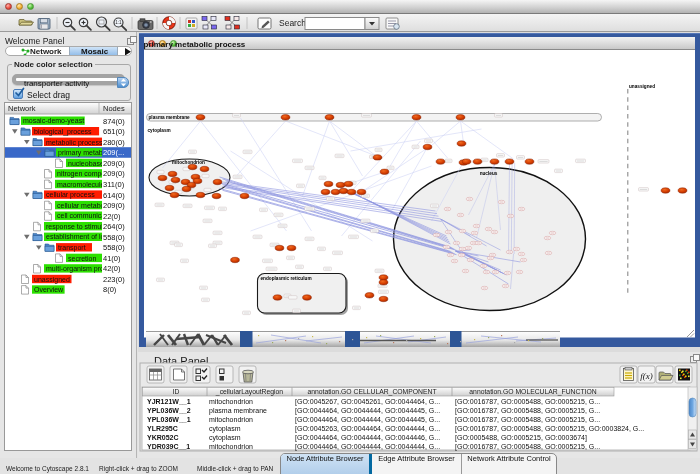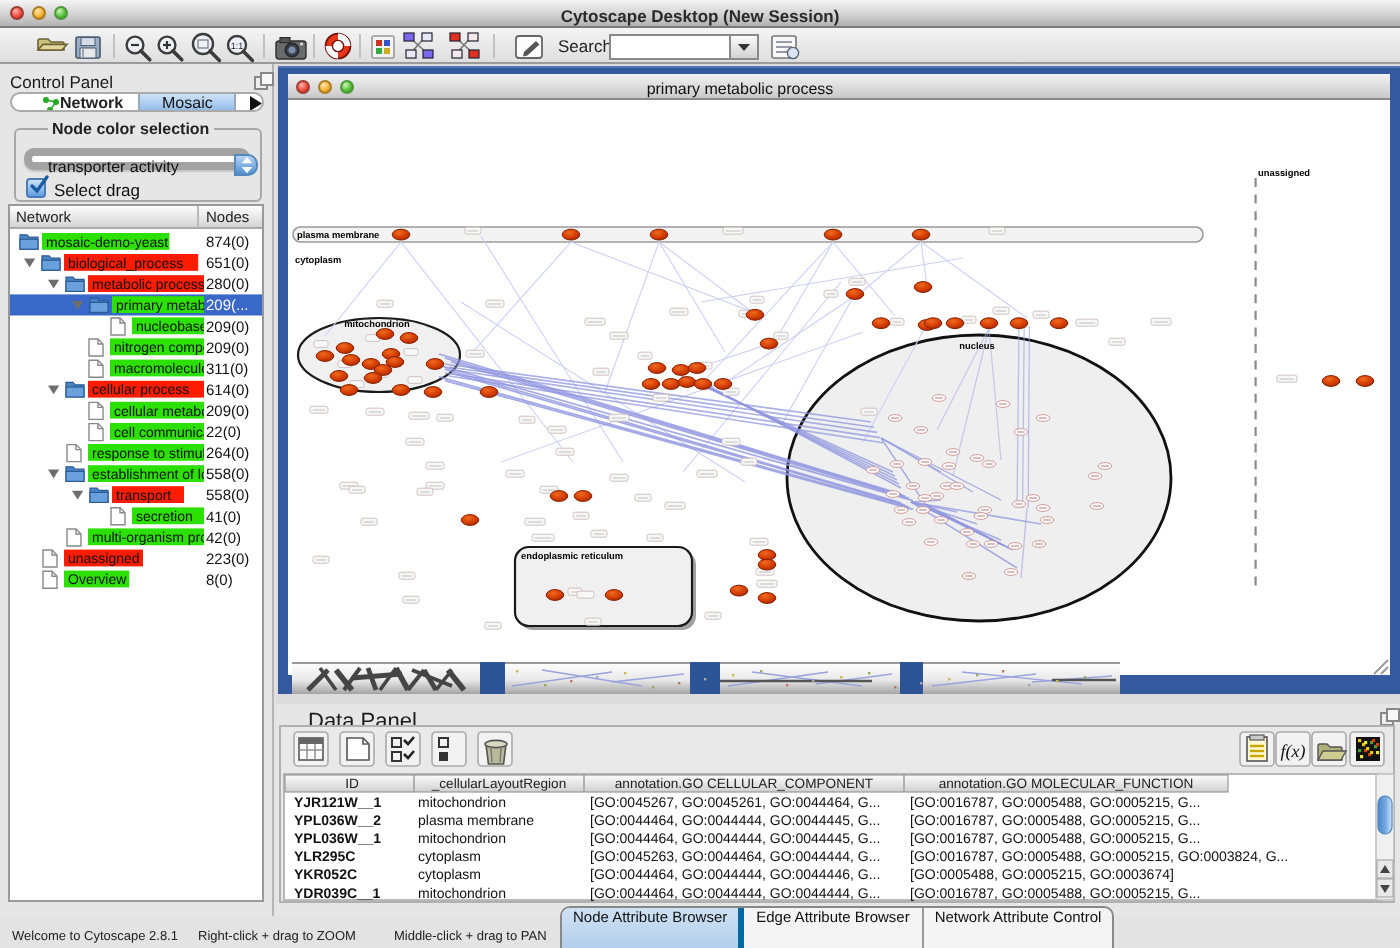--- a/index.html
+++ b/index.html
@@ -4,21 +4,20 @@
 body{width:700px;height:474px;overflow:hidden;font-family:"Liberation Sans",sans-serif;background:#e3e3e3}
 #app{position:relative;width:700px;height:474px}
 .abs{position:absolute}
 </style></head><body>
 <div id="app">
 
 <div class="abs" style="left:0;top:0;width:700px;height:14px;background:linear-gradient(#f5f5f5,#cfcfcf 60%,#b2b2b2);border-bottom:1px solid #7a7a7a">
  <div class="abs" style="left:5px;top:3.2px;width:7px;height:7px;border-radius:50%;background:radial-gradient(circle at 35% 30%,#ffb3ad,#ee5042 55%,#b2271c);border:.5px solid #a03b33"></div>
  <div class="abs" style="left:16px;top:3.2px;width:7px;height:7px;border-radius:50%;background:radial-gradient(circle at 35% 30%,#ffe9b0,#f5b43a 55%,#c07e12);border:.5px solid #ad7d21"></div>
  <div class="abs" style="left:27px;top:3.2px;width:7px;height:7px;border-radius:50%;background:radial-gradient(circle at 35% 30%,#d2f5b8,#57c23e 55%,#2c8a1a);border:.5px solid #4e9a38"></div>
- <div class="abs" style="left:0;top:2.5px;width:700px;text-align:center;font-size:8.5px;font-weight:bold;color:#2a2a2a">Cytoscape Desktop (New Session)</div>
 </div>
 <svg class="abs" style="left:0;top:14px" width="700" height="18">
 <defs>
 <linearGradient id="tbg" x1="0" y1="0" x2="0" y2="1">
           <stop offset="0" stop-color="#f4f4f4"></stop>
           <stop offset="1" stop-color="#dddddd"></stop>
         </linearGradient>
 <linearGradient id="btng" x1="0" y1="0" x2="0" y2="1">
           <stop offset="0" stop-color="#fdfdfd"></stop>
           <stop offset="1" stop-color="#d0d0d0"></stop>
@@ -101,42 +100,42 @@
       <g>
         <rect x="386" y="4" width="12" height="11" rx="1" fill="#f8f8f8" stroke="#777" stroke-width="0.8"></rect>
         <line x1="388" y1="7" x2="396" y2="7" stroke="#99a" stroke-width="1"></line>
         <line x1="388" y1="9.5" x2="396" y2="9.5" stroke="#99a" stroke-width="1"></line>
         <line x1="388" y1="12" x2="394" y2="12" stroke="#99a" stroke-width="1"></line>
         <circle cx="396.5" cy="12.5" r="2.8" fill="#d8e4f0" stroke="#567" stroke-width="0.7"></circle>
       </g>
     </svg>
 
 <div class="abs" style="left:0;top:32px;width:137px;height:426px;background:#e6e6e6;border-right:1px solid #b5b5b5">
- <div class="abs" style="left:5px;top:3.5px;font-size:8.5px;color:#1a1a1a">Control Panel</div>
+ <div class="abs" style="left:5px;top:3.5px;font-size:8.5px;color:#1a1a1a">Welcome Panel</div>
  <svg class="abs" style="left:127px;top:4px" width="10" height="10">
         <rect x="0.5" y="2.5" width="6" height="6" fill="#eee" stroke="#888"></rect>
         <rect x="3.5" y="0.5" width="6" height="6" fill="#f8f8f8" stroke="#888"></rect>
       </svg>
  <div class="abs" style="left:5px;top:13.5px;width:127px;height:10.5px;background:#fff;border:1px solid #aaa;border-radius:5px;overflow:hidden">
    <div class="abs" style="left:62.5px;top:0;width:49.5px;height:10.5px;background:linear-gradient(#cfe3f7,#85b5e6);border-left:1px solid #9ab;border-right:1px solid #9ab"></div>
    <div class="abs" style="left:24px;top:0.8px;font-size:8px;font-weight:bold;color:#222">Network</div>
-   <div class="abs" style="left:75px;top:0.8px;font-size:8px;font-weight:normal;color:#111">Mosaic</div>
+   <div class="abs" style="left:75px;top:0.8px;font-size:8px;font-weight:bold;color:#111">Mosaic</div>
    <svg class="abs" style="left:15px;top:1px" width="10" height="9">
           <circle cx="2" cy="2" r="1.5" fill="#2a2"></circle>
           <circle cx="7" cy="3" r="1.5" fill="#2a2"></circle>
           <circle cx="4" cy="7" r="1.5" fill="#2a2"></circle>
           <line x1="2" y1="2" x2="7" y2="3" stroke="#2a2" stroke-width="0.7"></line>
           <line x1="7" y1="3" x2="4" y2="7" stroke="#2a2" stroke-width="0.7"></line>
         </svg>
    <svg class="abs" style="left:117px;top:1.5px" width="10" height="8">
           <path d="M2 0 L8 3.75 L2 7.5 Z" fill="#111"></path>
         </svg>
  </div>
  <fieldset class="abs" style="left:7px;top:28px;width:124px;height:41px;border:1px solid #a8a8a8;border-radius:3px">
-   <legend style="font-size:8px;font-weight:bold;color:#222;margin-left:16px;padding:0 2px">Node color selection</legend>
+   <legend style="font-size:8px;font-weight:bold;color:#222;margin-left:4px;padding:0 2px">Node color selection</legend>
  </fieldset>
  <div class="abs" style="left:12px;top:41.5px;width:113px;height:11px;background:#fff;border:4px solid #a3a3a3;border-radius:5px;box-shadow:0 1px 1px rgba(0,0,0,.15)">
    <div class="abs" style="left:8px;top:1px;font-size:8px;color:#111">transporter activity</div>
    <div class="abs" style="left:101px;top:-0.5px;width:12px;height:11px;background:linear-gradient(#b8d4f4,#4e8fd0);border:1px solid #5588bb;border-radius:0 5px 5px 0"></div>
    <svg class="abs" style="left:103px;top:0.5px" width="9" height="10">
           <path d="M4.5 0.5 L7.2 3.6 L1.8 3.6 Z" fill="#fff"></path>
           <path d="M4.5 8.6 L7.2 5.5 L1.8 5.5 Z" fill="#fff"></path>
         </svg>
  </div>
  <div class="abs" style="left:13px;top:57px;width:9.5px;height:9.5px;background:linear-gradient(#cfe5fa,#5f9fe0);border:1px solid #4a7cb8;border-radius:2px"></div>
@@ -336,21 +335,21 @@
       <text x="30" y="190.2" font-size="7" fill="#111" clip-path="url(#c16)" font-family="Liberation Sans">Overview</text>
       <text x="99" y="190.4" font-size="7.5" fill="#111" font-family="Liberation Sans">8(0)</text>
     </svg>
 
 <div class="abs" style="left:138px;top:32px;width:562px;height:320px;background:#dcdcdc"></div>
 <div class="abs" style="left:139px;top:33px;width:561px;height:314px;background:#35599e;box-shadow:inset 0 1px 0 #5577b8"></div>
 <div class="abs" style="left:143.5px;top:37px;width:551px;height:13px;background:linear-gradient(#f2f2f2,#c9c9c9);border-bottom:1px solid #8a8a8a">
  <div class="abs" style="left:4.5px;top:3px;width:7px;height:7px;border-radius:50%;background:radial-gradient(circle at 35% 30%,#ffb3ad,#ee5042 55%,#b2271c);border:.5px solid #a03b33"></div>
  <div class="abs" style="left:15.5px;top:3px;width:7px;height:7px;border-radius:50%;background:radial-gradient(circle at 35% 30%,#ffe9b0,#f5b43a 55%,#c07e12);border:.5px solid #ad7d21"></div>
  <div class="abs" style="left:26.5px;top:3px;width:7px;height:7px;border-radius:50%;background:radial-gradient(circle at 35% 30%,#d2f5b8,#57c23e 55%,#2c8a1a);border:.5px solid #4e9a38"></div>
- <div class="abs" style="left:0;top:2.5px;width:453px;text-align:center;font-size:8px;font-weight:normal;color:#111">primary metabolic process</div>
+ <div class="abs" style="left:0;top:2.5px;width:453px;text-align:left;font-size:8px;font-weight:bold;color:#111">primary metabolic process</div>
 </div>
 <svg class="abs" style="left:143.5px;top:50px" width="551" height="287.5" viewBox="143.5 50 551 287.5">
 <defs>
         <radialGradient id="ng" cx="0.4" cy="0.32" r="0.75">
           <stop offset="0" stop-color="#f06a20"></stop>
           <stop offset="0.6" stop-color="#d43c00"></stop>
           <stop offset="1" stop-color="#9c2800"></stop>
         </radialGradient>
       </defs>
 <rect x="143.5" y="50" width="551" height="287.5" fill="#ffffff"></rect>

